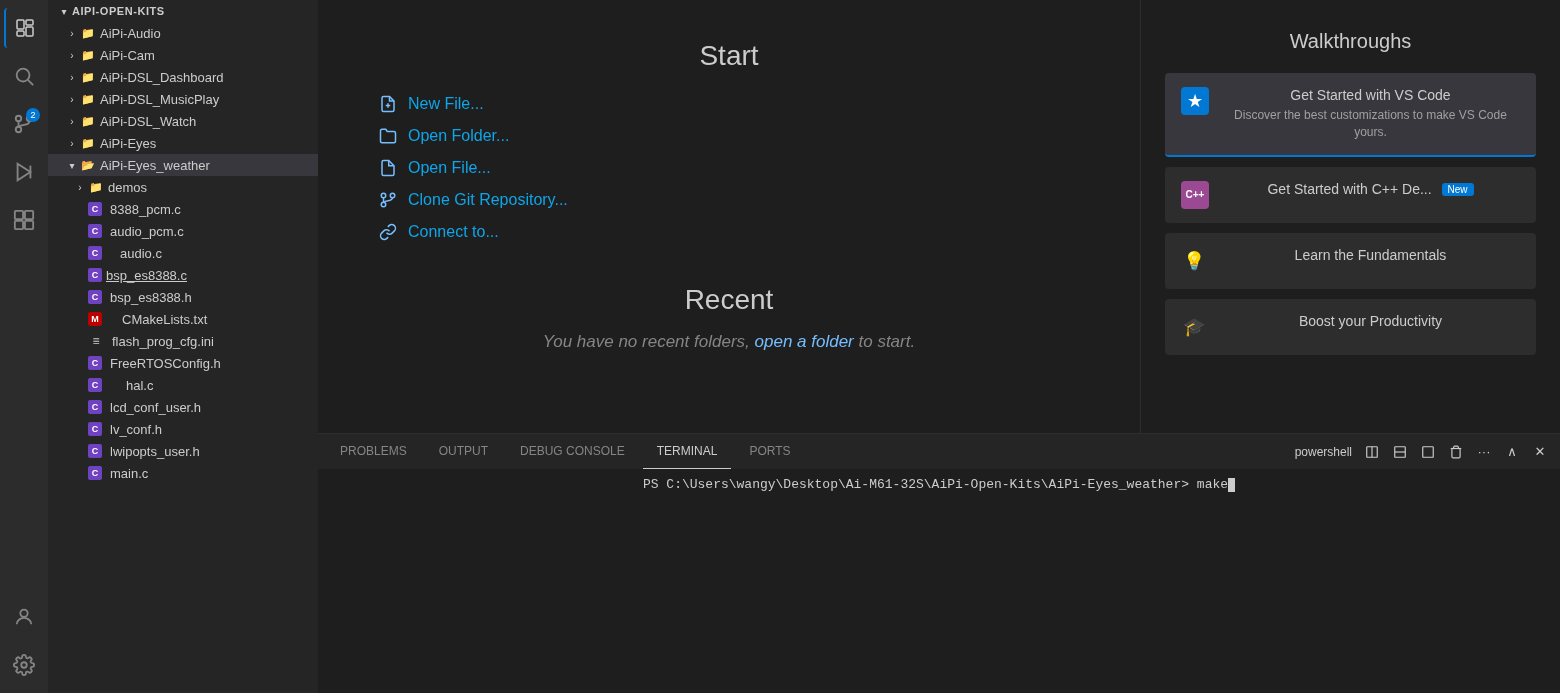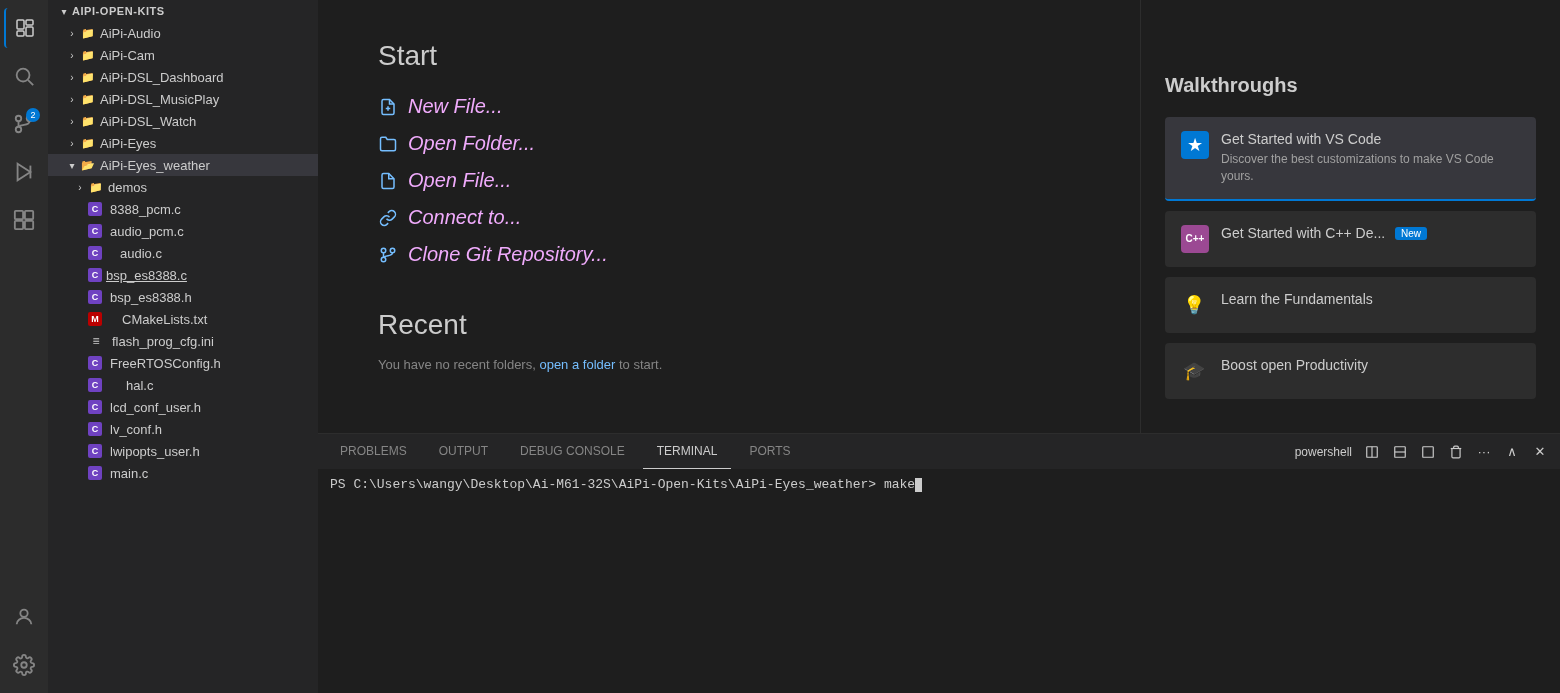--- a/index.html
+++ b/index.html
@@ -137,20 +137,21 @@
     .indent-2 { padding-left: 16px; }
     .indent-3 { padding-left: 24px; }
 
     
     .main {
       flex: 1;
       display: flex;
       flex-direction: column;
       background: #1e1e1e;
       overflow: hidden;
+      text-align: center;
     }
 
     
     .welcome-area {
       flex: 1;
       display: flex;
       overflow: hidden;
     }
 
     
@@ -184,59 +185,58 @@
     }
     .start-action .action-icon {
       color: #75beff;
       font-size: 16px;
       width: 20px;
       display: flex;
       align-items: center;
       justify-content: center;
     }
     .action-label {
-      color: #f0abfc;
-      font-size: 20px;
-      font-style: italic;
+      color: #0ea5e9;
+      font-size: 16px;
     }
 
     .recent-section {}
     .recent-title {
       font-size: 28px;
       font-weight: 300;
       color: #cccccc;
       margin-bottom: 16px;
     }
     .recent-empty {
       color: #858585;
-      font-size: 13px;
+      font-size: 17px;
+      font-style: italic;
     }
     .recent-link {
       color: #75beff;
       cursor: pointer;
     }
 
     
     .walkthroughs-section {
       width: 420px;
       padding: 30px 24px;
       background: #1e1e1e;
       border-left: 1px solid #2d2d2d;
       overflow-y: auto;
       flex-shrink: 0;
     }
     .walkthroughs-section::-webkit-scrollbar { width: 6px; }
     .walkthroughs-section::-webkit-scrollbar-thumb { background: #424242; }
 
     .wt-title {
       font-size: 20px;
-      font-weight: 700;
+      font-weight: 400;
       color: #cccccc;
       margin-bottom: 20px;
-      margin-top: 44px;
     }
 
     .wt-card {
       background: #2d2d2d;
       border-radius: 4px;
       padding: 14px 16px;
       margin-bottom: 10px;
       cursor: pointer;
       display: flex;
       align-items: flex-start;
@@ -579,38 +579,38 @@
             <svg width="18" height="18" viewBox="0 0 24 24" fill="none" stroke="#75beff" stroke-width="2">
               <path d="M13 2H6a2 2 0 0 0-2 2v16a2 2 0 0 0 2 2h12a2 2 0 0 0 2-2V9z"></path>
               <polyline points="13 2 13 9 20 9"></polyline>
             </svg>
           </span>
           <span class="action-label">Open File...</span>
         </div>
         <div class="start-action">
           <span class="action-icon">
             <svg width="18" height="18" viewBox="0 0 24 24" fill="none" stroke="#75beff" stroke-width="2">
-              <path d="M10 13a5 5 0 0 0 7.54.54l3-3a5 5 0 0 0-7.07-7.07l-1.72 1.71"></path>
-              <path d="M14 11a5 5 0 0 0-7.54-.54l-3 3a5 5 0 0 0 7.07 7.07l1.71-1.71"></path>
-            </svg>
-          </span>
-          <span class="action-label">Connect to...</span>
-        </div>
-        <div class="start-action">
-          <span class="action-icon">
-            <svg width="18" height="18" viewBox="0 0 24 24" fill="none" stroke="#75beff" stroke-width="2">
               <circle cx="6" cy="6" r="3"></circle>
               <circle cx="18" cy="6" r="3"></circle>
               <circle cx="6" cy="18" r="3"></circle>
               <line x1="6" y1="9" x2="6" y2="15"></line>
               <path d="M18 9 C18 14 10 12 6 15" fill="none"></path>
             </svg>
           </span>
           <span class="action-label">Clone Git Repository...</span>
         </div>
+        <div class="start-action">
+          <span class="action-icon">
+            <svg width="18" height="18" viewBox="0 0 24 24" fill="none" stroke="#75beff" stroke-width="2">
+              <path d="M10 13a5 5 0 0 0 7.54.54l3-3a5 5 0 0 0-7.07-7.07l-1.72 1.71"></path>
+              <path d="M14 11a5 5 0 0 0-7.54-.54l-3 3a5 5 0 0 0 7.07 7.07l1.71-1.71"></path>
+            </svg>
+          </span>
+          <span class="action-label">Connect to...</span>
+        </div>
       </div>
 
       <div class="recent-section">
         <div class="recent-title">Recent</div>
         <div class="recent-empty">
           <span>You have no recent folders,</span>
           <span> </span>
           <span class="recent-link">open a folder</span>
           <span> </span>
           <span>to start.</span>
@@ -650,21 +650,21 @@
         <div class="wt-card-content">
           <div class="wt-card-title">Learn the Fundamentals</div>
         </div>
       </div>
 
       <div class="wt-card">
         <div class="wt-card-icon" style="color:#75beff;">
           🎓
         </div>
         <div class="wt-card-content">
-          <div class="wt-card-title">Boost open Productivity</div>
+          <div class="wt-card-title">Boost your Productivity</div>
         </div>
       </div>
     </div>
   </div>
 
   <div class="bottom-panel">
     <div class="panel-tabs">
       <div class="panel-tab">PROBLEMS</div>
       <div class="panel-tab">OUTPUT</div>
       <div class="panel-tab">DEBUG CONSOLE</div>

